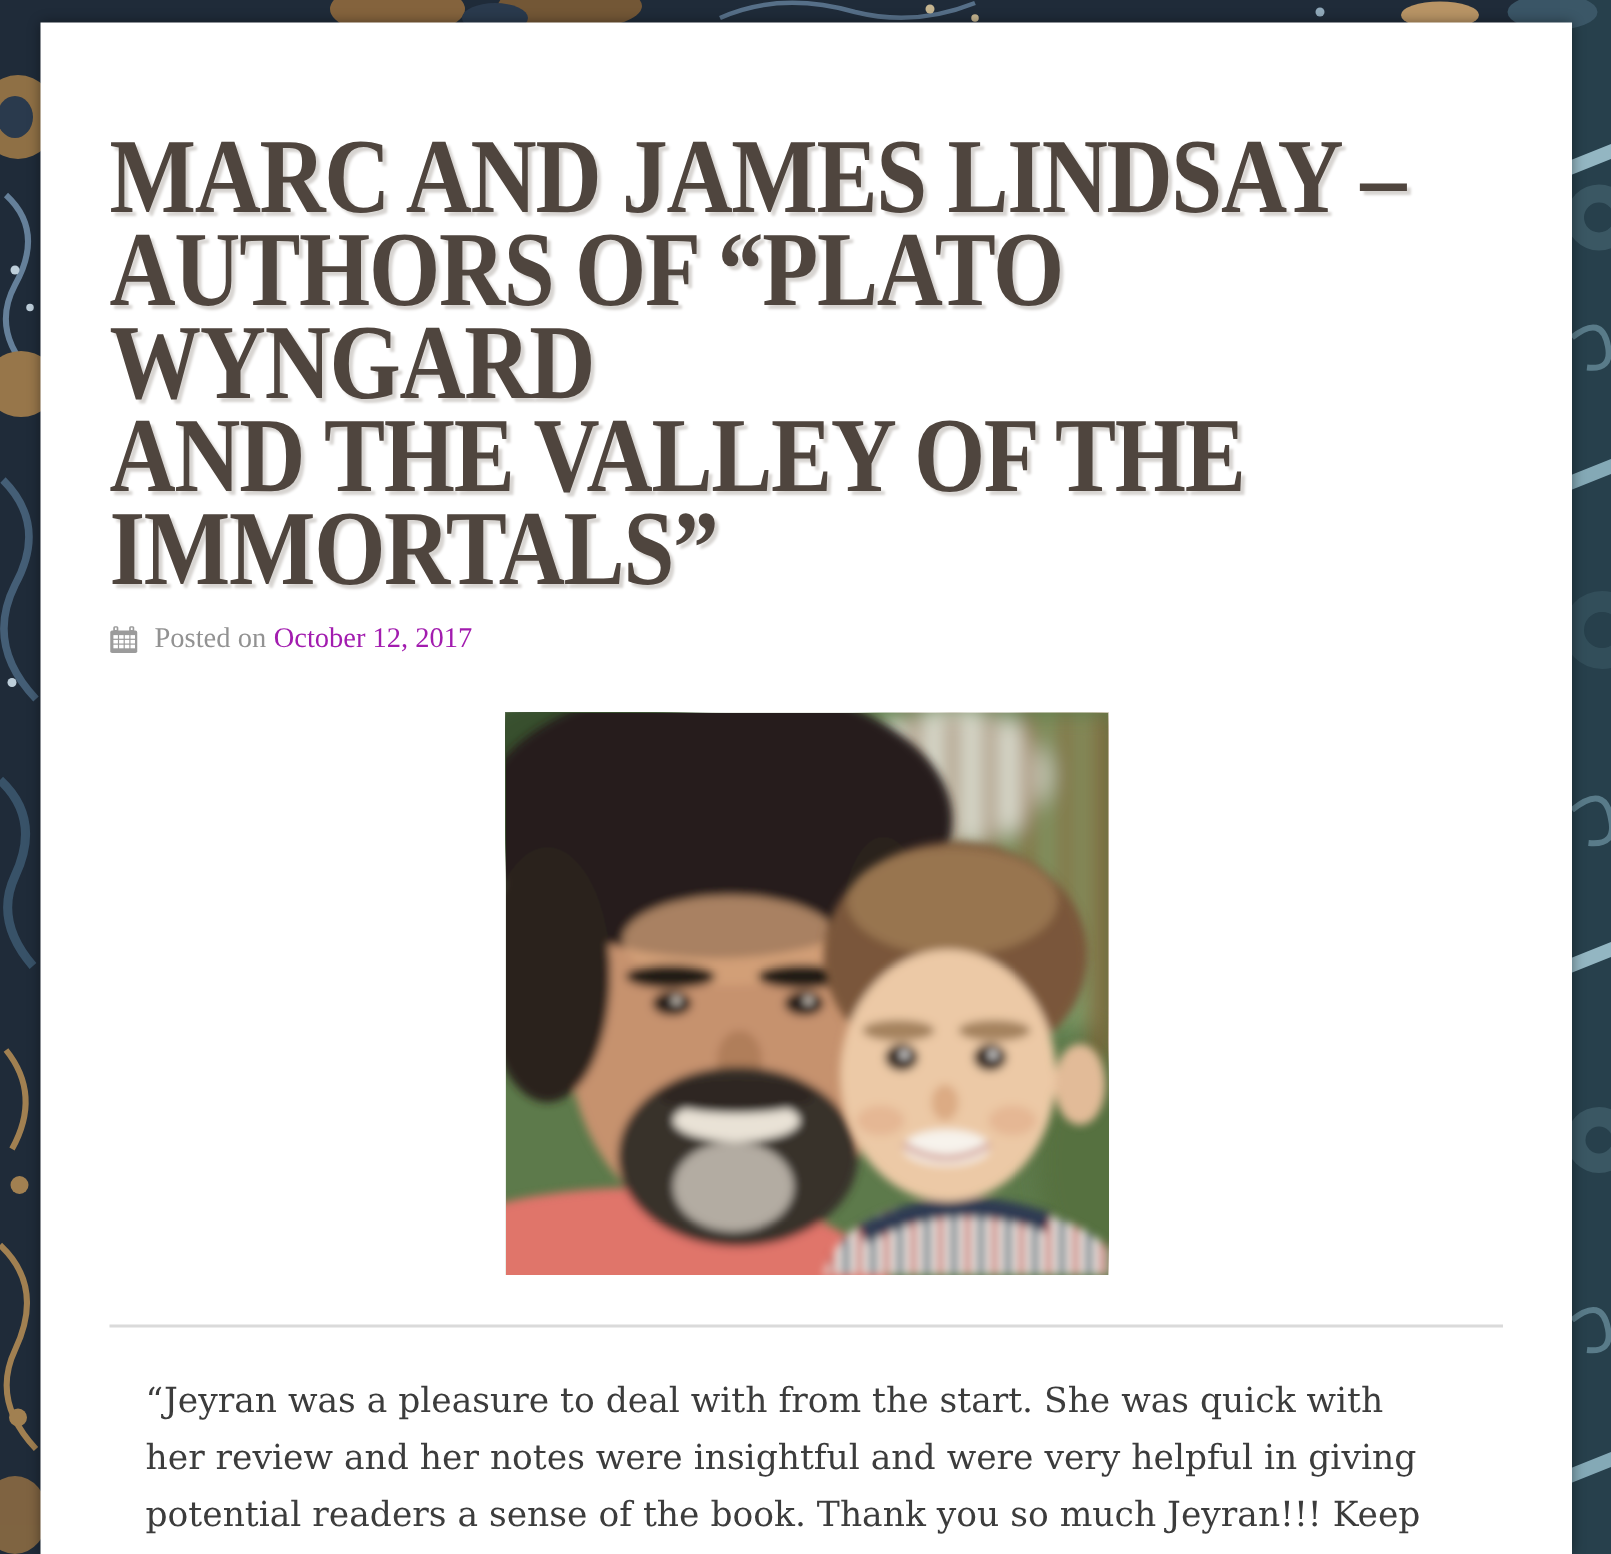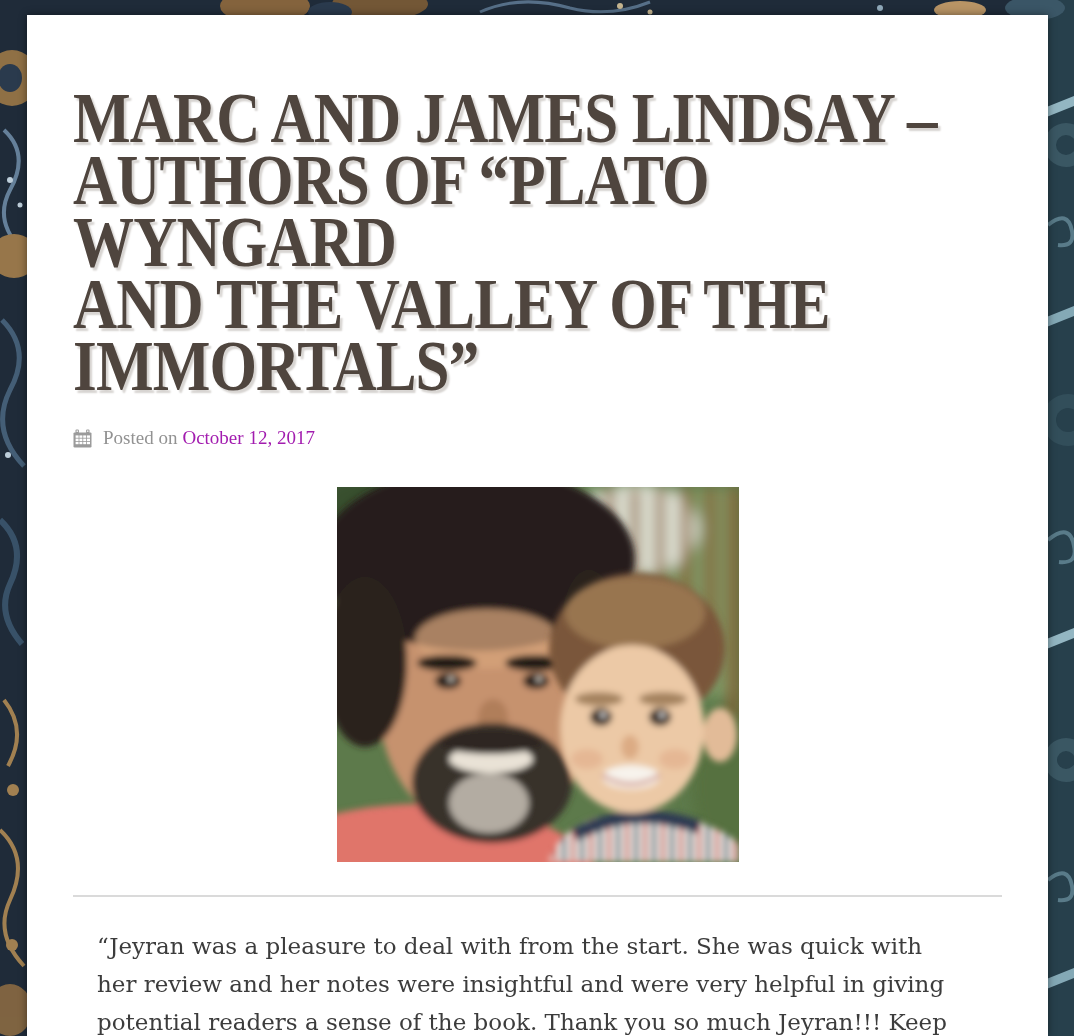--- a/index.html
+++ b/index.html
@@ -41,21 +41,21 @@
     color: #4f453e;
     text-shadow: 3px 3px 2px #d7d4d1;
     transform: scaleX(0.86);
     transform-origin: 0 0;
     width: 1080px;
   }
   h1.post-title span { display: block; }
 
   
   .meta {
-    margin-top: 30px;
+    margin-top: 18px;
     display: flex;
     align-items: center;
     font-size: 19px;
     color: #929292;
   }
   .meta .cal { width: 19px; height: 19px; margin-right: 11px; flex: 0 0 auto; }
   .meta a {
     color: #a21caf;
     text-decoration: none;
     margin-left: 5px;

